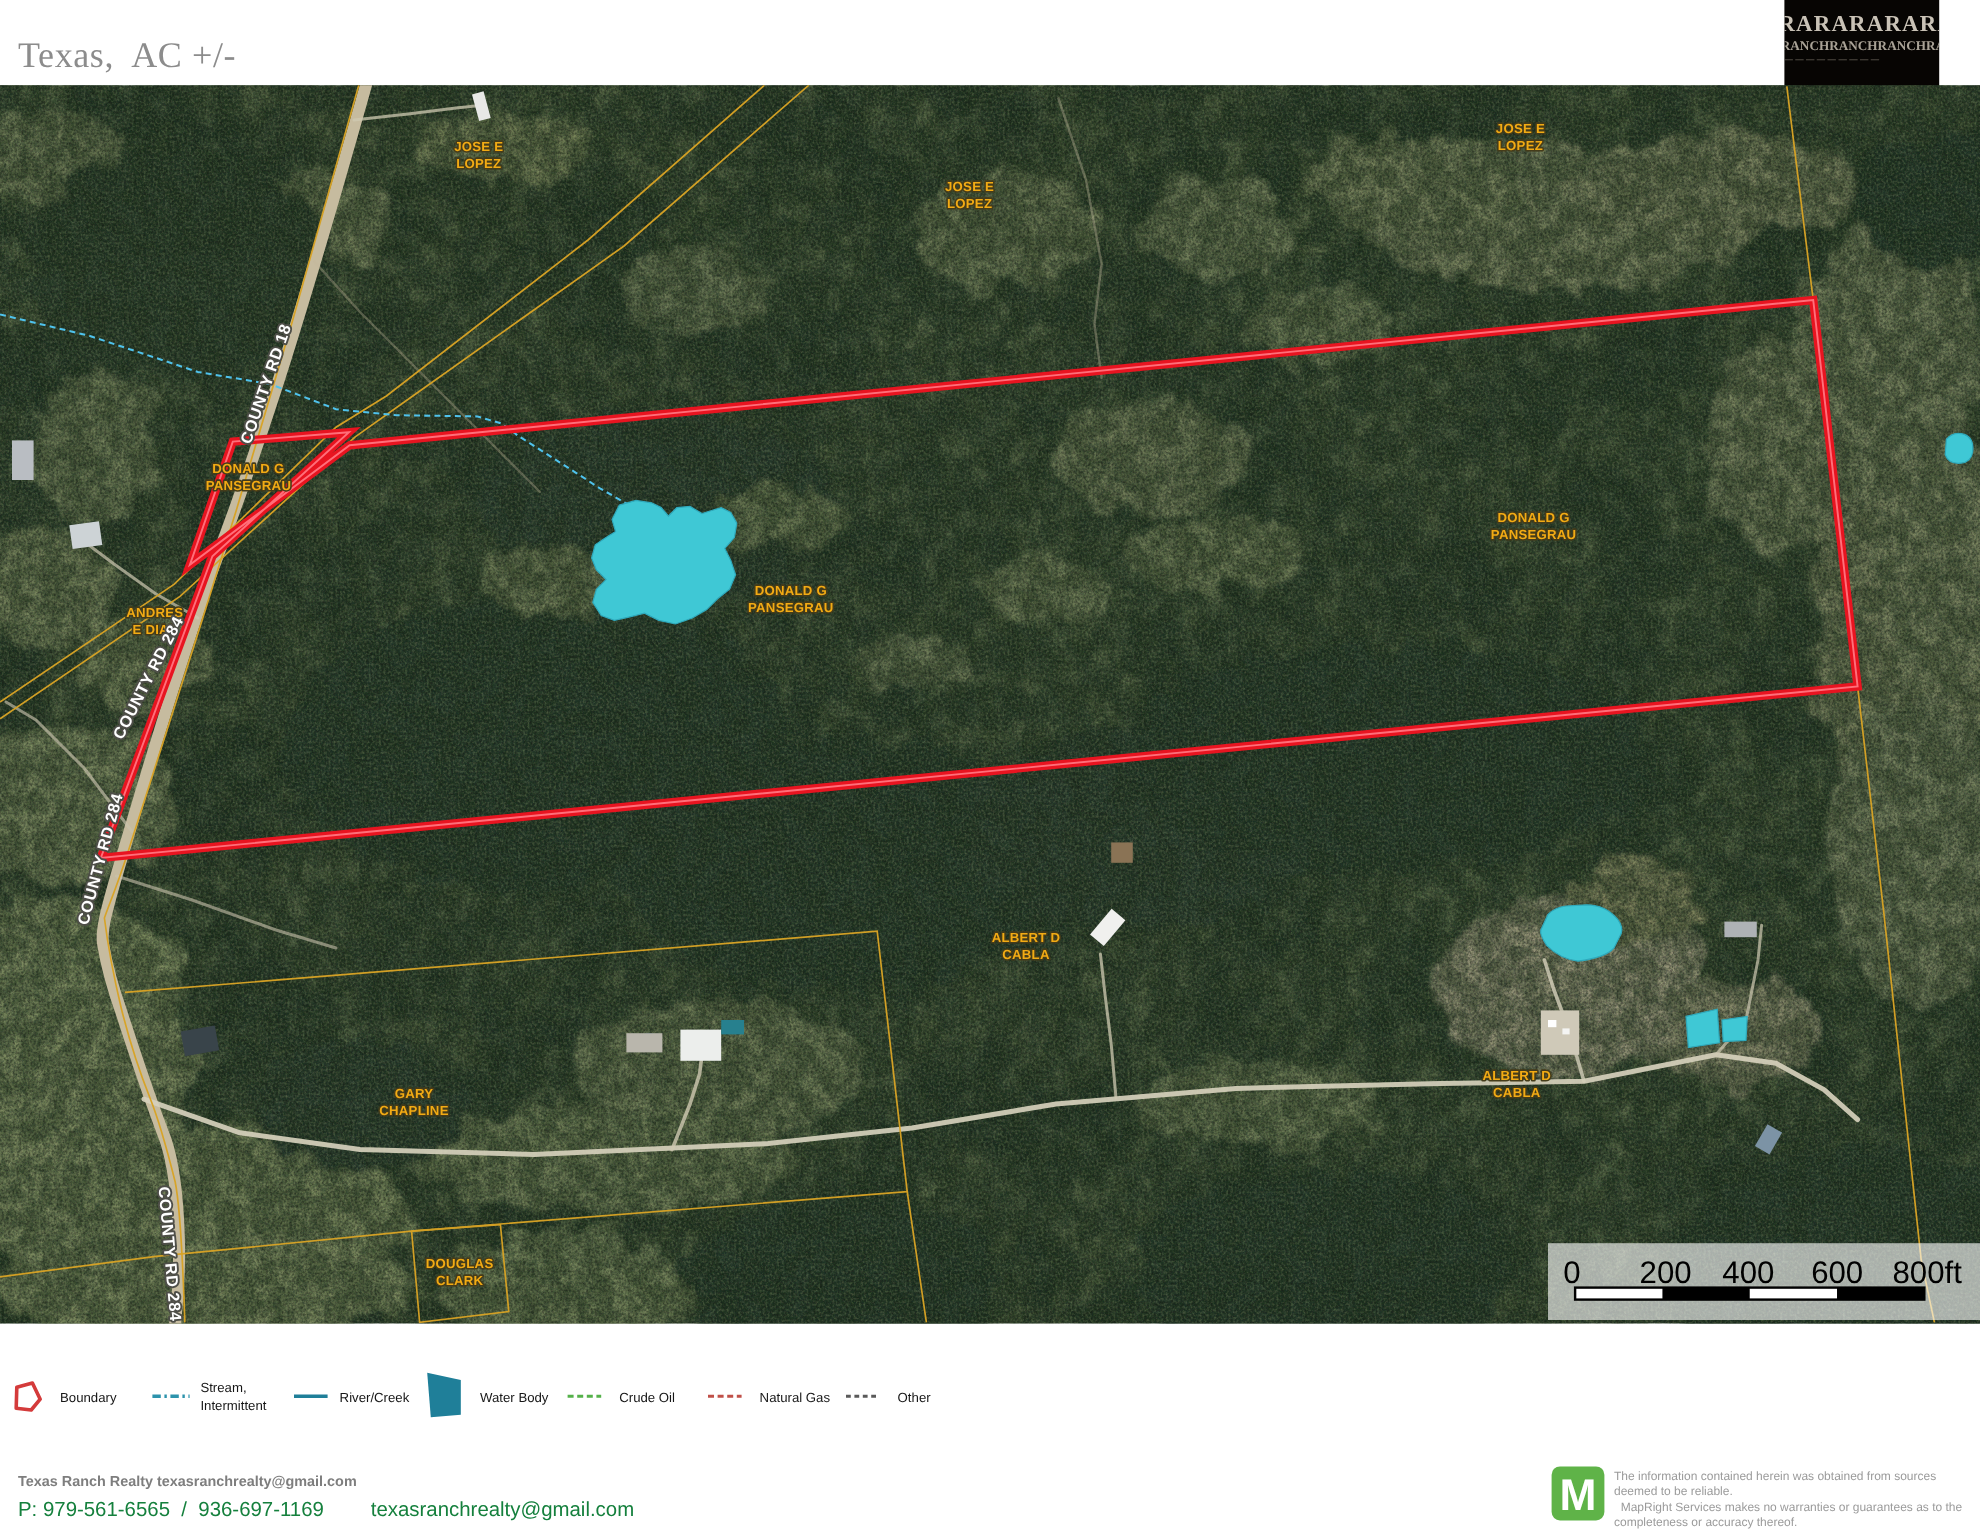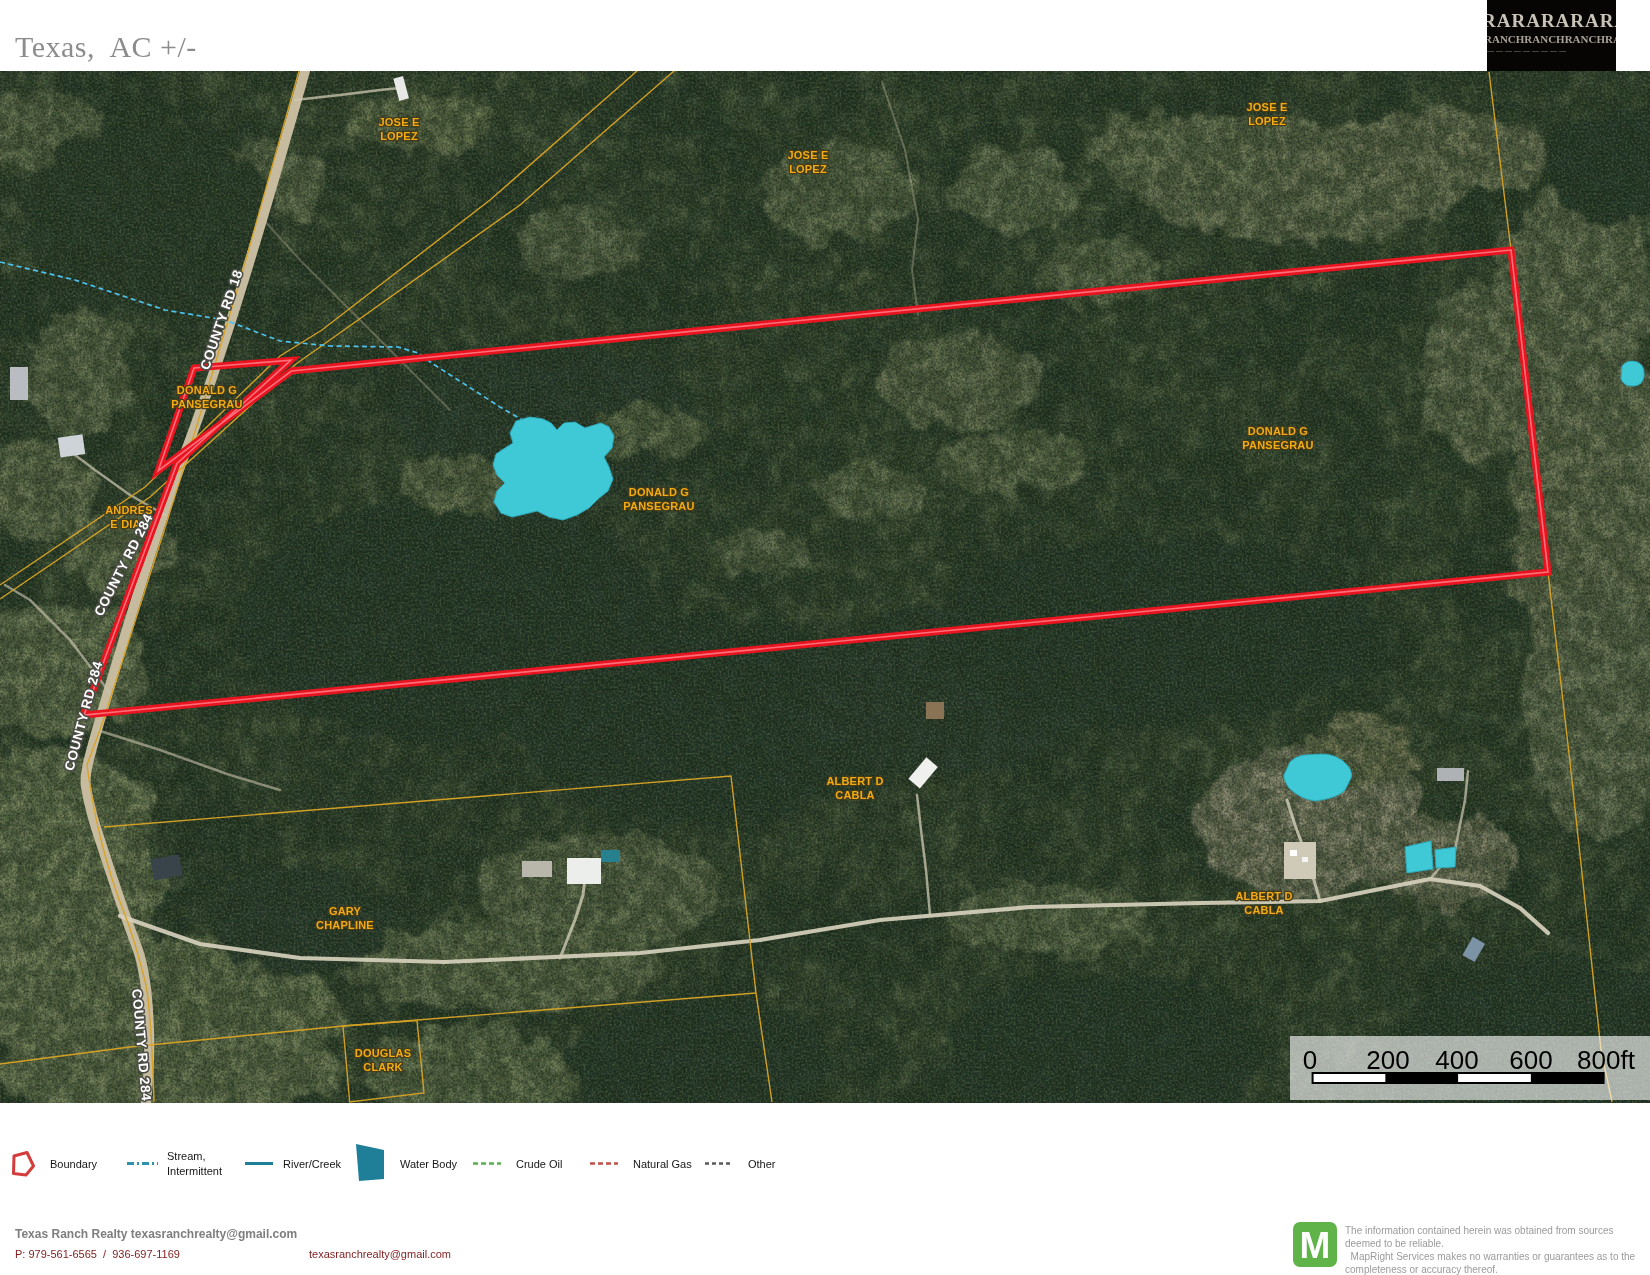--- a/index.html
+++ b/index.html
@@ -5,21 +5,21 @@
   html,body{margin:0;padding:0;}
   body{width:1650px;height:1275px;position:relative;background:#ffffff;font-family:"Liberation Sans",sans-serif;overflow:hidden;}
   #title{position:absolute;left:15px;top:30px;font-size:30px;color:#8c8c8c;letter-spacing:0.5px;font-family:Liberation Serif, serif;}
   #logo{position:absolute;left:1487px;top:0;width:129px;height:72px;background:#070503;overflow:hidden;}
   .lg1{position:absolute;left:-5px;top:10px;font-weight:bold;font-size:19px;color:#c9c2b6;letter-spacing:1px;white-space:nowrap;font-family:"Liberation Serif",serif;}
   .lg2{position:absolute;left:-3px;top:33px;font-weight:bold;font-size:11px;color:#a9a296;letter-spacing:0px;white-space:nowrap;font-family:"Liberation Serif",serif;}
   .lg3{position:absolute;left:0px;top:47px;font-size:7px;color:#837c70;letter-spacing:2px;white-space:nowrap;}
   #map{position:absolute;left:0;top:71px;width:1650px;height:1032px;}
   #legend{position:absolute;left:0;top:1103px;width:1613px;height:60px;margin-top:31px;}
   #footer1{position:absolute;left:15px;top:1227px;font-size:12px;font-weight:bold;color:#7e7e7e;}
-  #footer2{position:absolute;left:15px;top:1248px;font-size:11px;color:#7f1d1d;}
+  #footer2{position:absolute;left:15px;top:1248px;font-size:17px;color:#15803d;}
   #footer2 span.s1{position:absolute;left:294px;white-space:nowrap;}
   #footer2 span.s2{position:absolute;left:557px;white-space:nowrap;margin-top:37px;}
   #mrlogo{position:absolute;left:1293px;top:1222px;width:44px;height:45px;background:#5fb348;border-radius:7px;}
   #mrlogo div{position:absolute;left:0;top:3px;width:44px;text-align:center;font-size:37px;font-weight:bold;color:#ffffff;font-family:"Liberation Sans",sans-serif;}
   #disc{position:absolute;left:1345px;top:1224px;font-size:10px;line-height:13px;color:#9b9b9b;white-space:nowrap;}
 </style>
 </head>
 <body>
 
 <div id="title">Texas,&nbsp; AC +/-</div>

